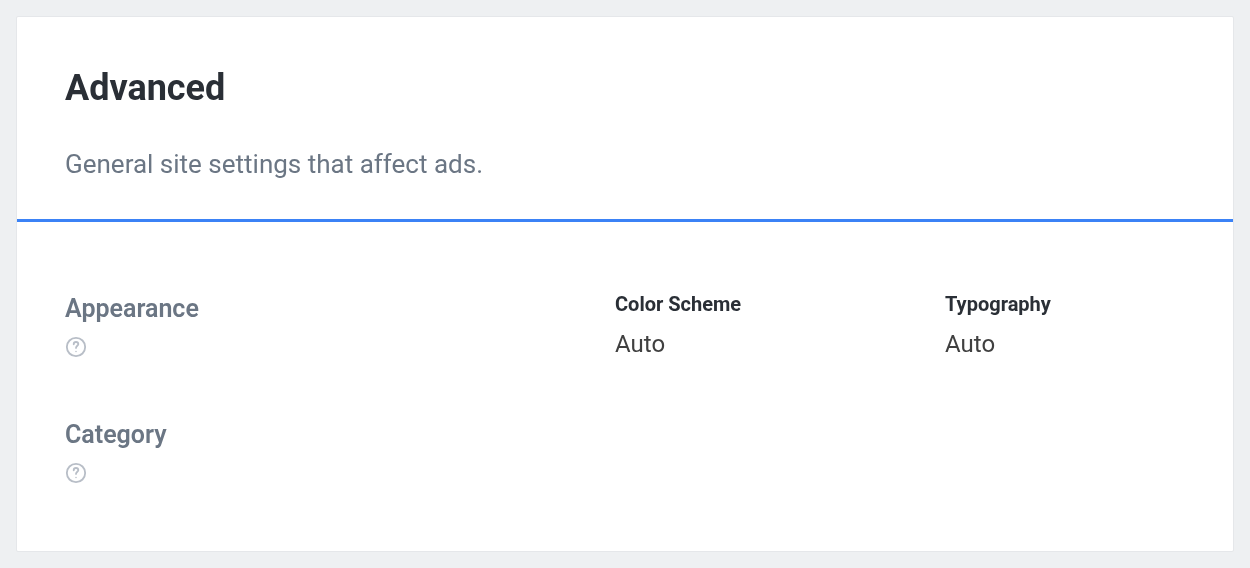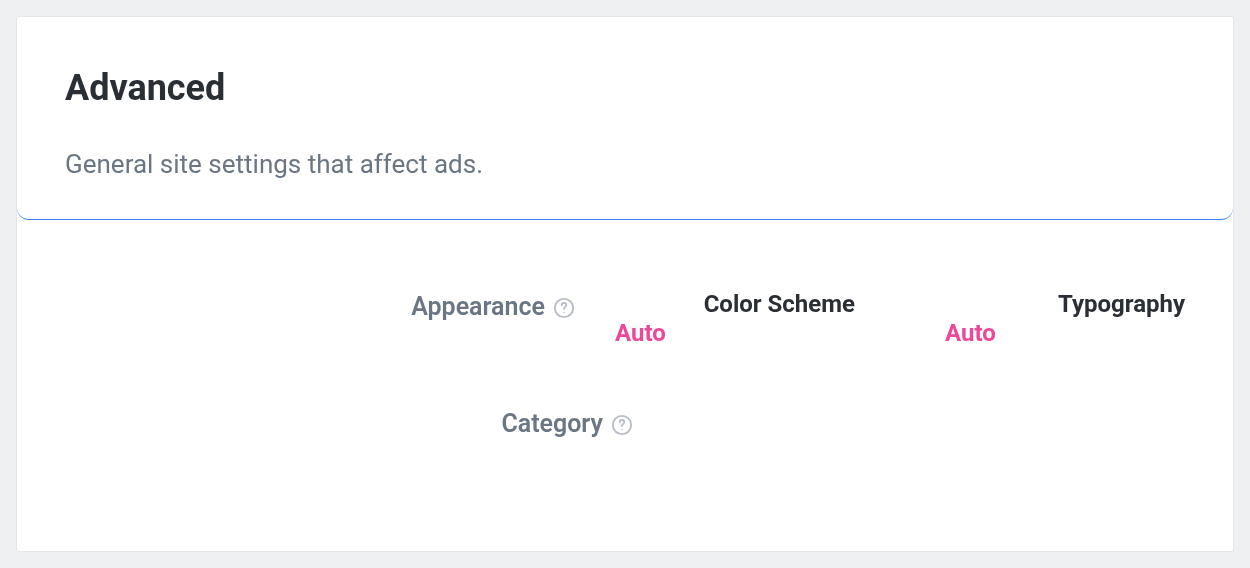--- a/index.html
+++ b/index.html
@@ -17,22 +17,21 @@
     .card {
       background: #ffffff;
       border: 1px solid #e5e7ea;
       border-radius: 2px;
       width: 100%;
       height: 100%;
       overflow: hidden;
     }
     .card-header {
       padding: 50px 48px 40px 48px;
-      border-bottom: 1px solid #3b82f6;
-      border-radius: 12px;
+      border-bottom: 3px solid #3b82f6;
     }
     .card-title {
       font-size: 36px;
       font-weight: 700;
       color: #2a2f36;
       margin-bottom: 12px;
     }
     .card-subtitle {
       font-size: 26px;
       font-weight: 400;
@@ -48,20 +47,21 @@
     }
     .row-label-col {
       width: 608px;
       text-align: right;
       display: flex;
       align-items: flex-start;
       justify-content: flex-end;
       gap: 8px;
       padding-right: 40px;
       padding-top: 2px;
+      flex-direction: column;
     }
     .row-label {
       font-size: 25px;
       font-weight: 600;
       color: #6b7684;
     }
     .help-icon {
       display: inline-flex;
       align-items: center;
       justify-content: center;
@@ -76,30 +76,29 @@
     }
     .row-content {
       flex: 1;
       display: flex;
       gap: 90px;
     }
     .kv {
       min-width: 240px;
     }
     .kv-label {
-      font-size: 24px;
+      font-size: 20px;
       font-weight: 700;
       color: #2a2f36;
-      margin-bottom: 1px;
-      text-align: right;
+      margin-bottom: 14px;
     }
     .kv-value {
       font-size: 24px;
-      font-weight: 700;
-      color: #ec4899;
+      font-weight: 400;
+      color: #404040;
     }
     .single-value {
       font-size: 24px;
       font-weight: 400;
       color: #444b55;
       padding-top: 2px;
     }
   </style>
 </head>
 <body>

